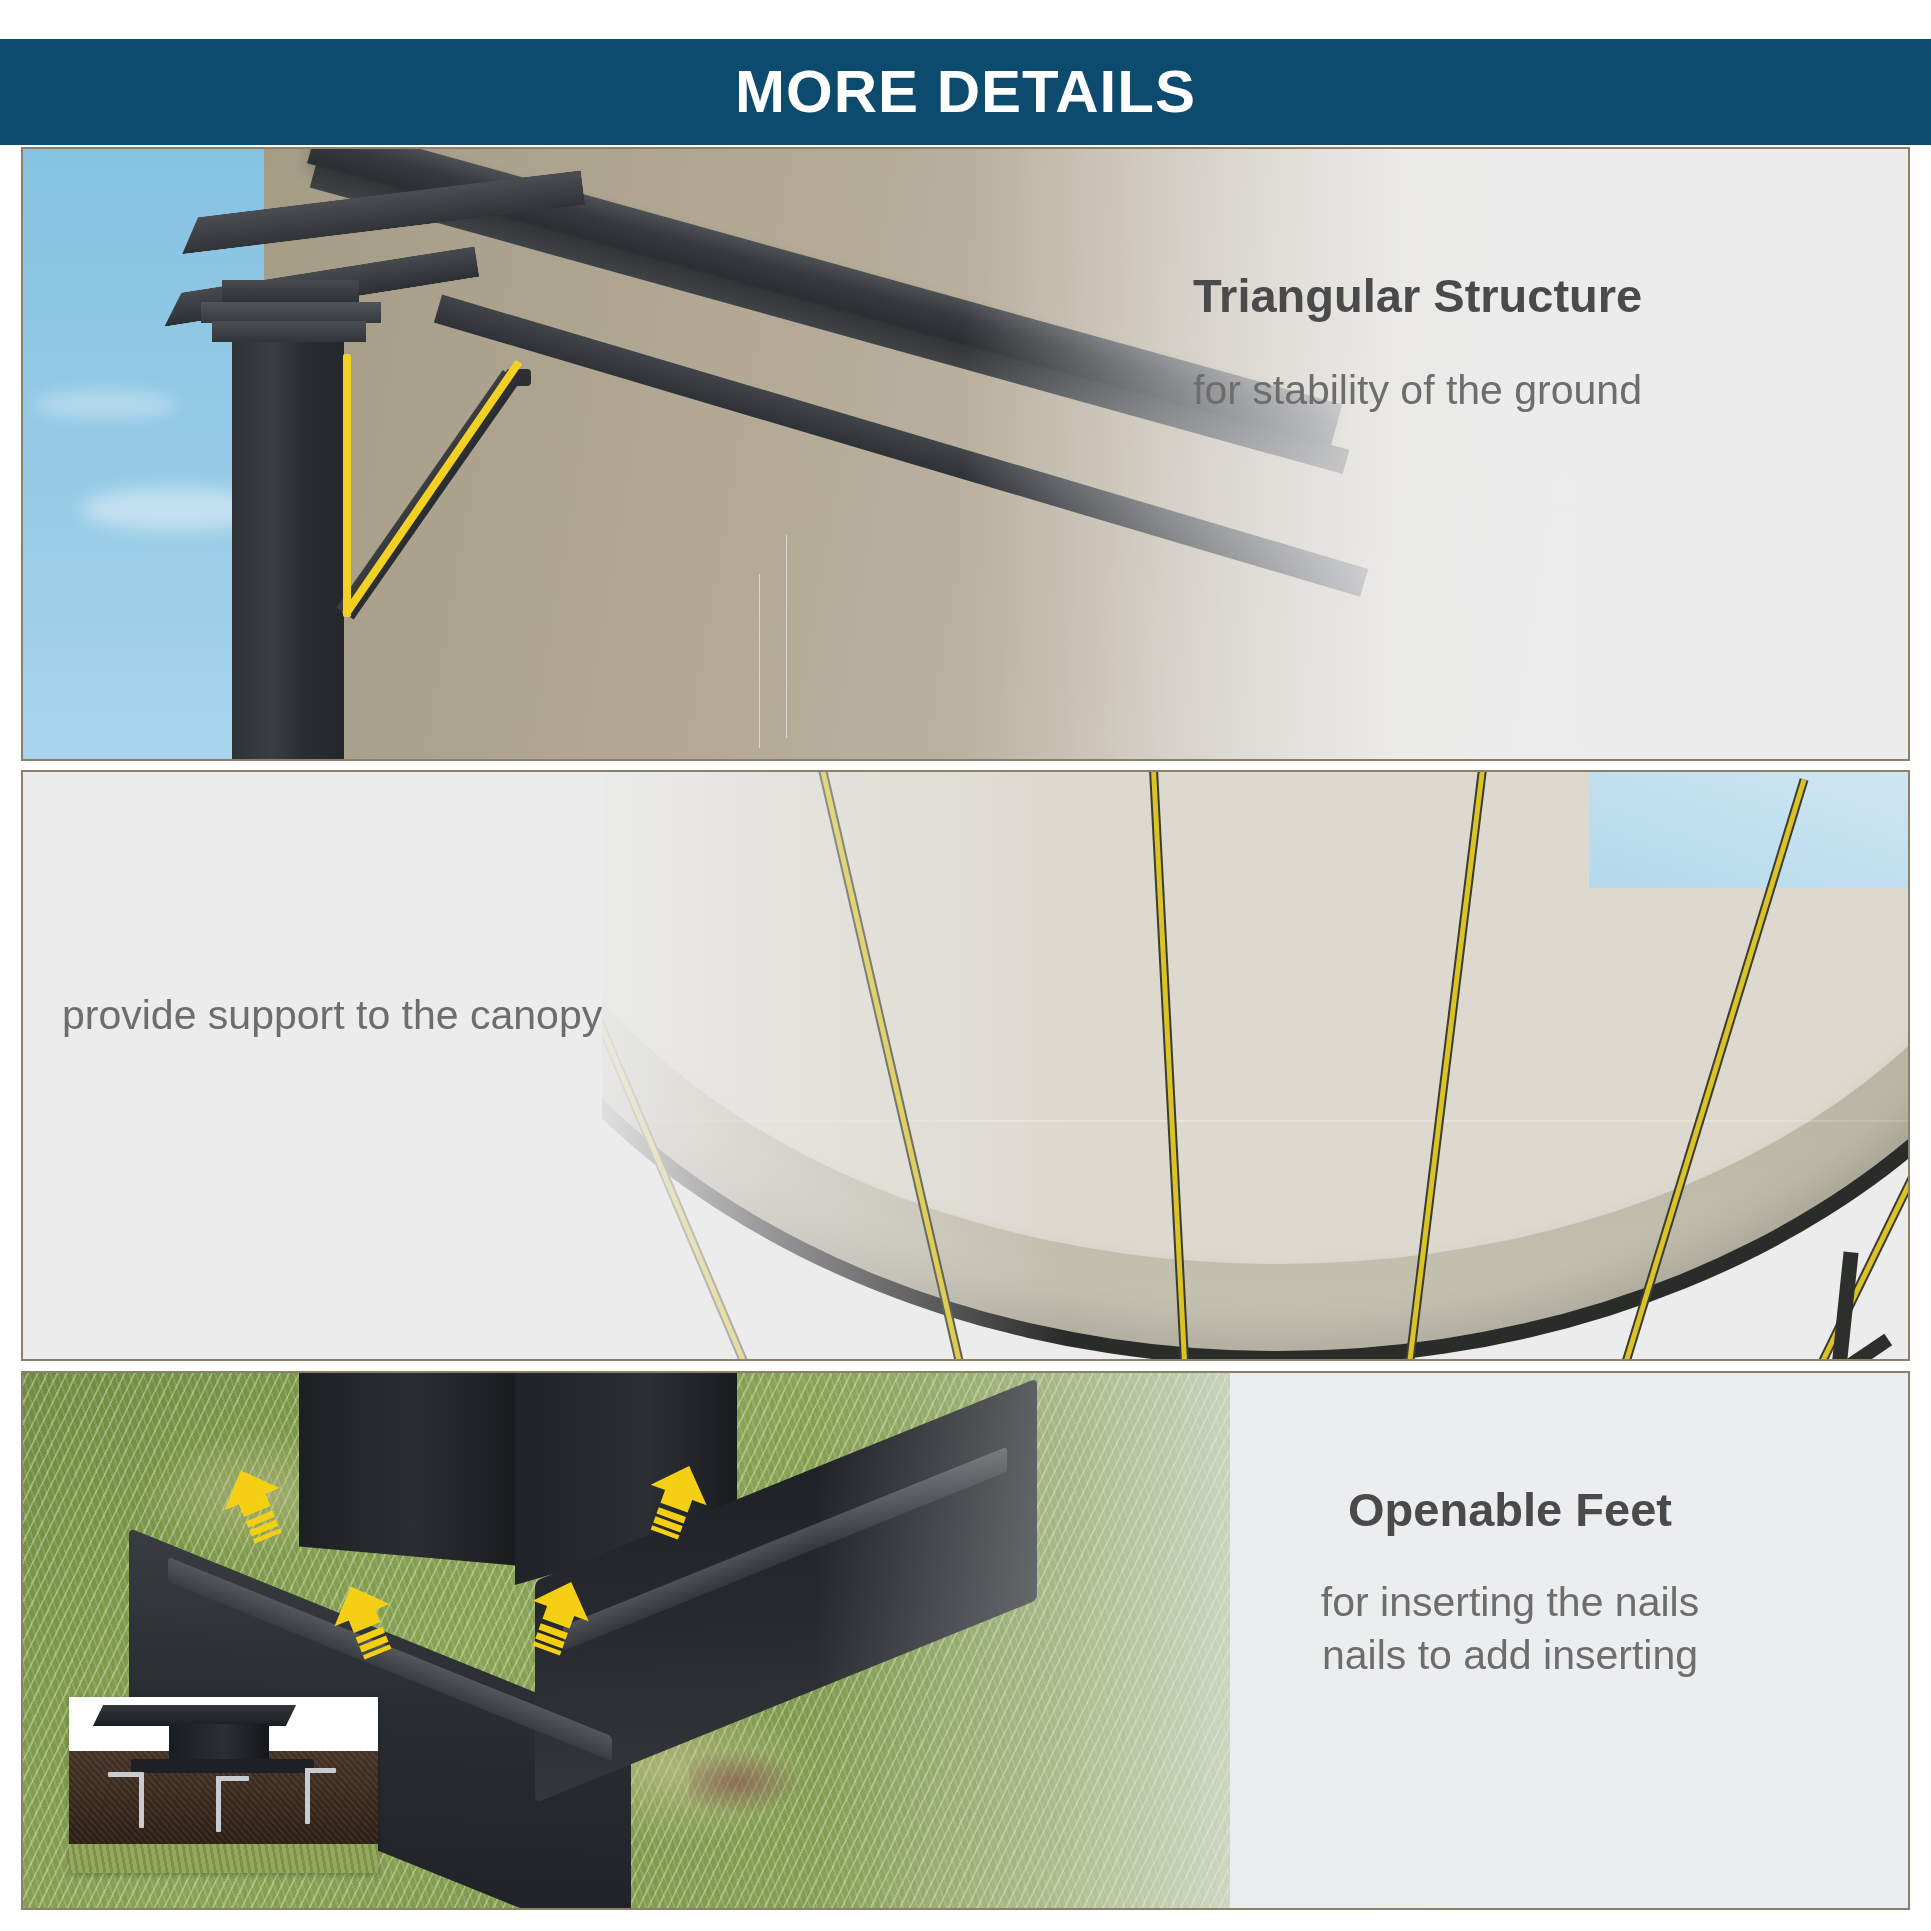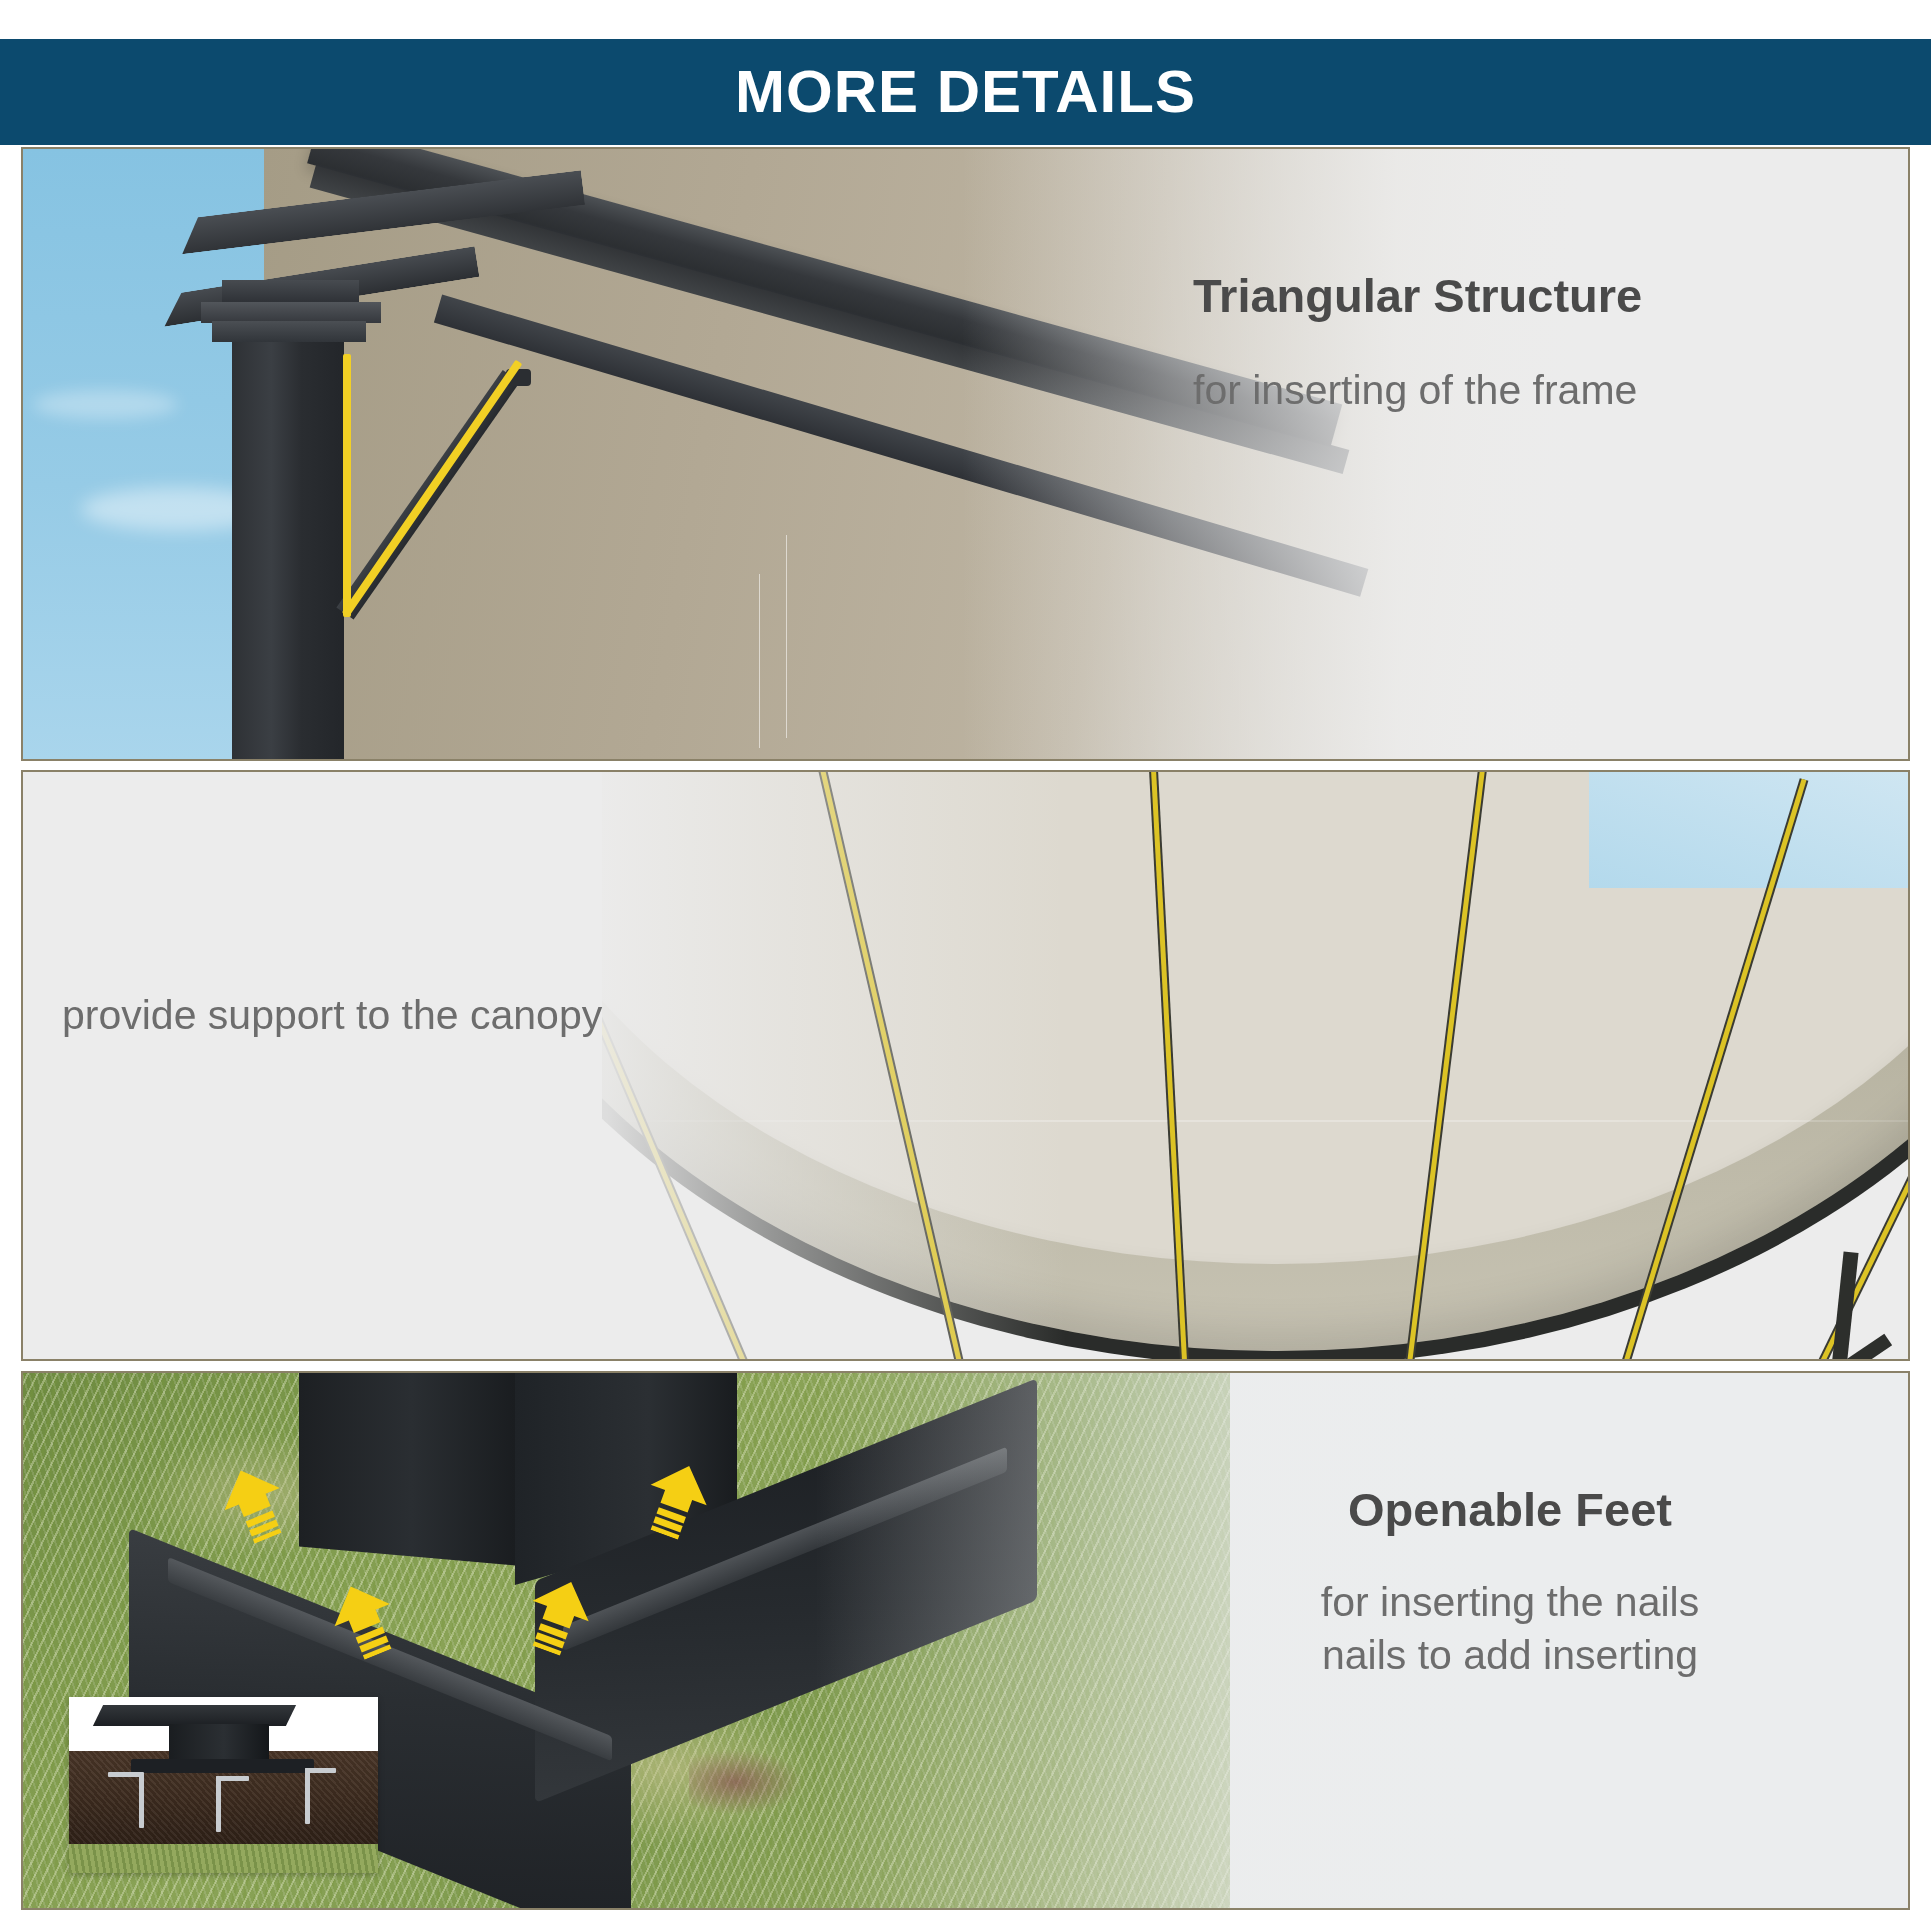--- a/index.html
+++ b/index.html
@@ -205,21 +205,21 @@
       <div class="yl yl-d"></div>
 
       <div class="string" style="left:763px;top:386px;height:203px;"></div>
       <div class="string" style="left:736px;top:425px;height:174px;"></div>
 
       <div class="fade-right"></div>
     </div>
 
     <div class="txt txt1">
       <div class="t-head">Triangular Structure</div>
-      <div class="t-sub">for inserting of the frame</div>
+      <div class="t-sub">for stability of the ground</div>
     </div>
   </div>
 
   <div class="panel p2">
     <div class="photo">
       <div class="p2bg"></div>
       <div class="sky2"></div>
 
       <div class="canopy-wrap">
         <div class="arc-rim"></div>

